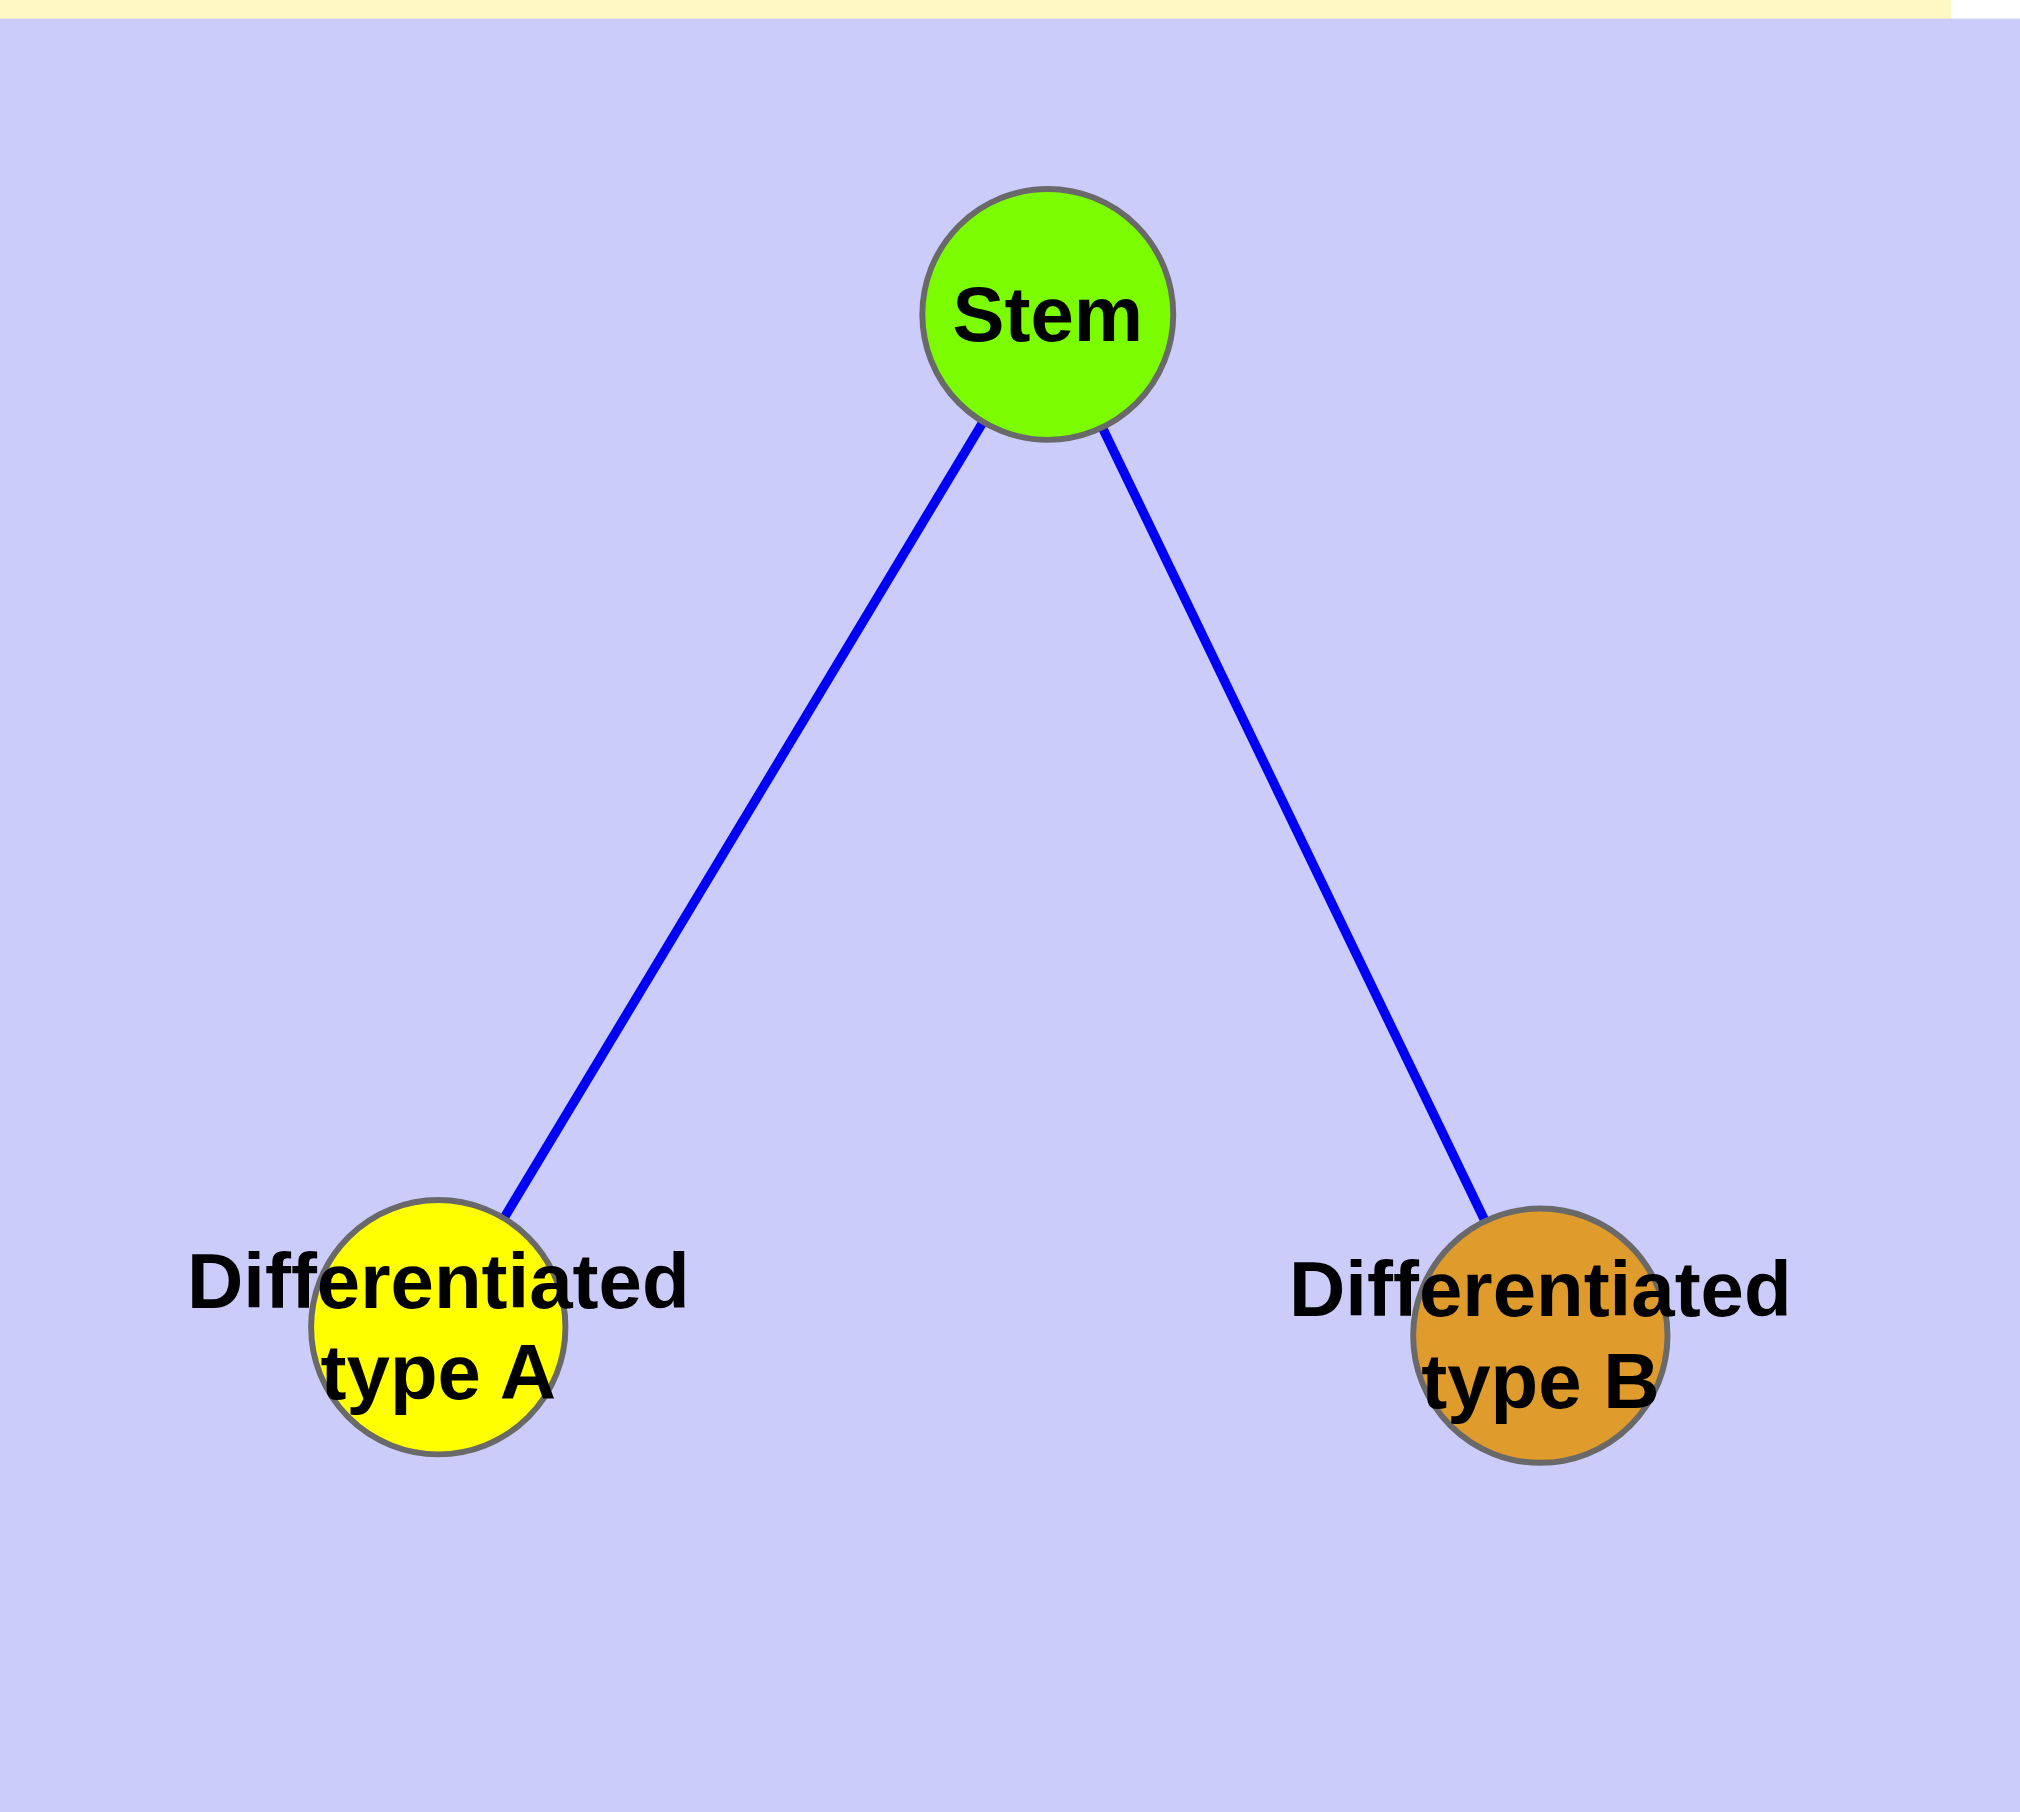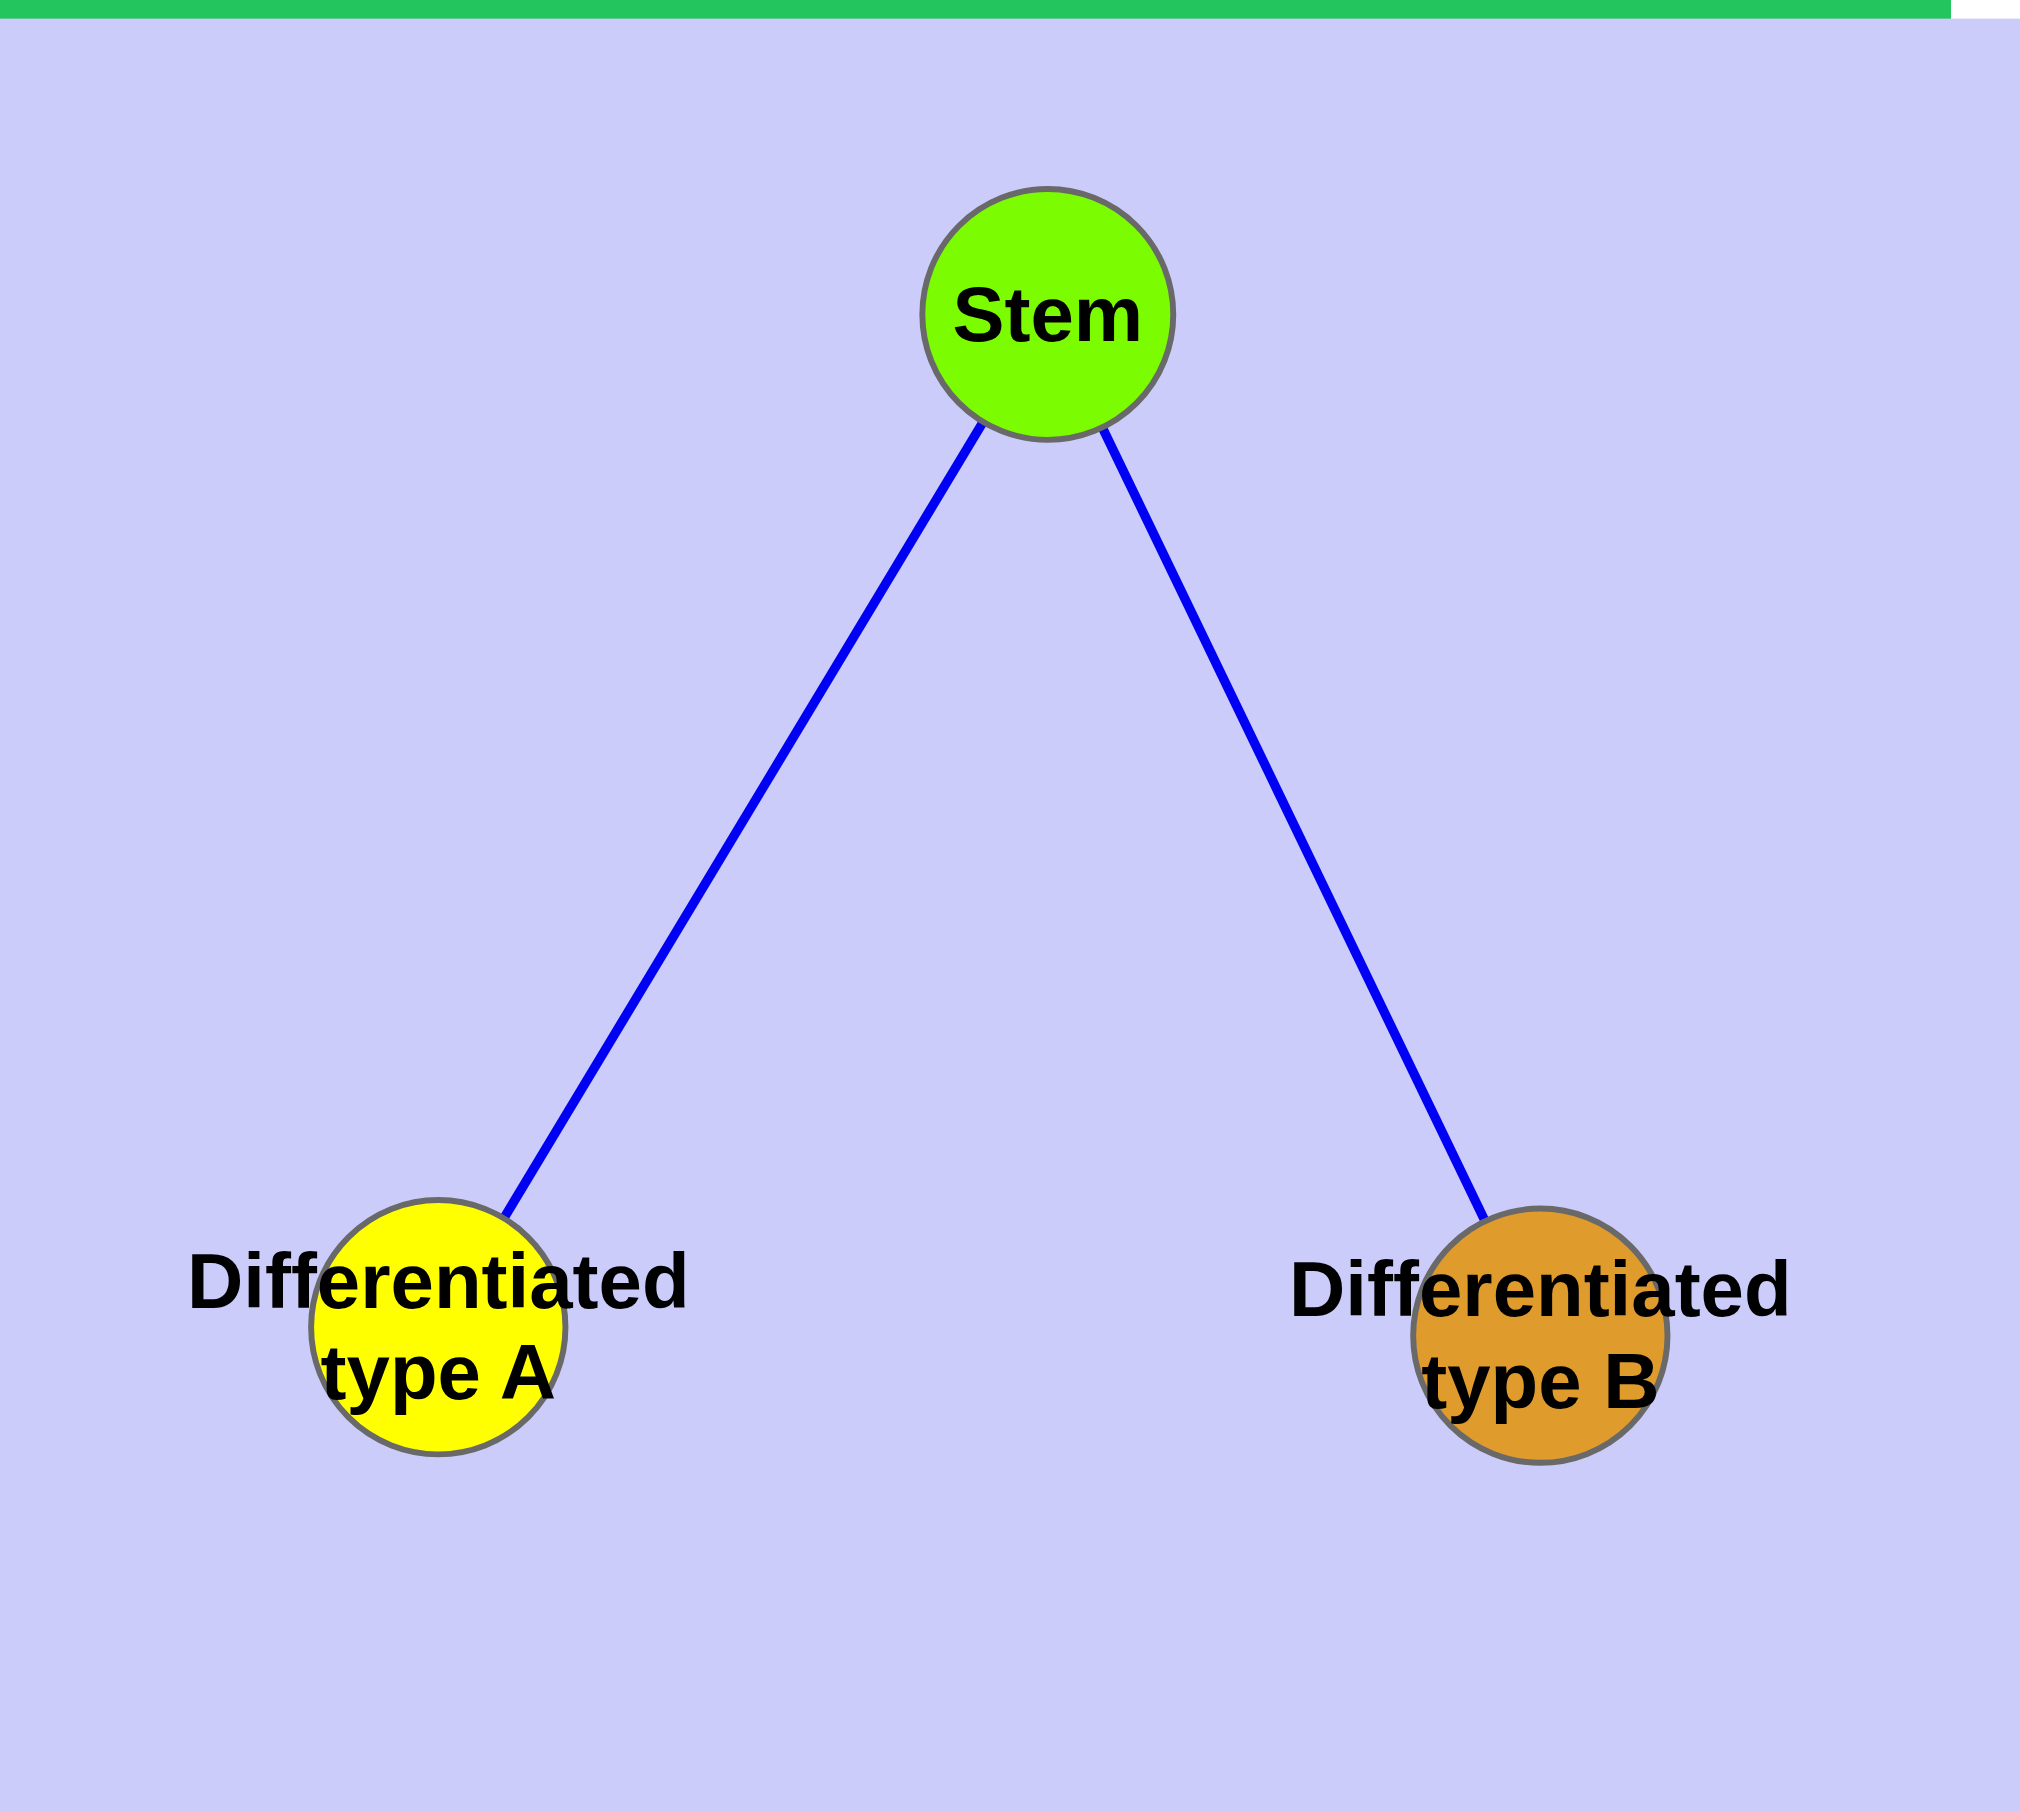--- a/index.html
+++ b/index.html
@@ -35,21 +35,21 @@
     font-weight: bold;
     fill: #000000;
     text-anchor: middle;
     dominant-baseline: alphabetic;
     paint-order: normal;
   }
 </style>
 </head>
 <body style="width: 2021px; height: 1812px;">
 
-<div id="diagram-root" style="width: 1951px; height: 1812px; background: #22c55e;">
+<div id="diagram-root" style="width: 1951px; height: 1812px; background: #fef9c3;">
   <svg id="graph-canvas" viewBox="0 0 2384 2138" preserveAspectRatio="none" xmlns="http://www.w3.org/2000/svg" style="width: 2021px; height: 1812px;">
 
     <rect id="plot-background" x="0" y="22" width="2384" height="2116" fill="#ccccfb"></rect>
 
     <g id="edge-layer">
       <line id="edge-stem-to-a" x1="1236" y1="371" x2="517" y2="1566" stroke="#0000f5" stroke-width="11" stroke-linecap="butt"></line>
       <line id="edge-stem-to-b" x1="1236" y1="371" x2="1817" y2="1576" stroke="#0000f5" stroke-width="11" stroke-linecap="butt"></line>
     </g>
 
     <g id="node-layer">

